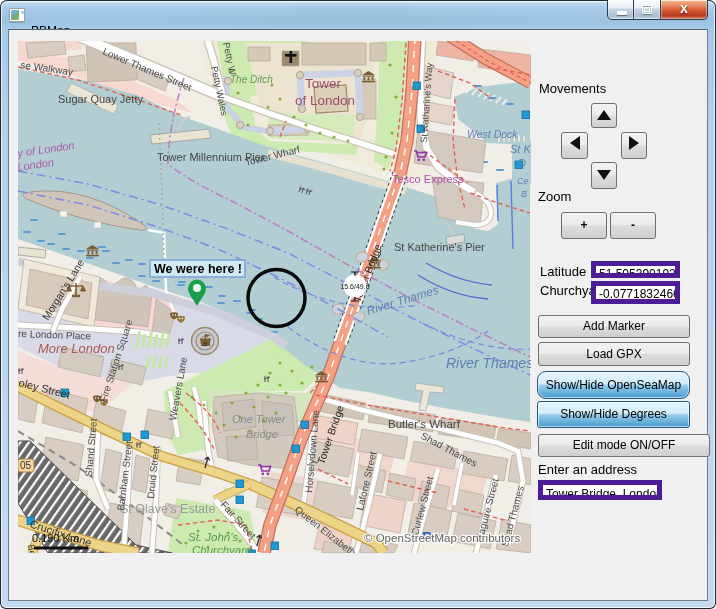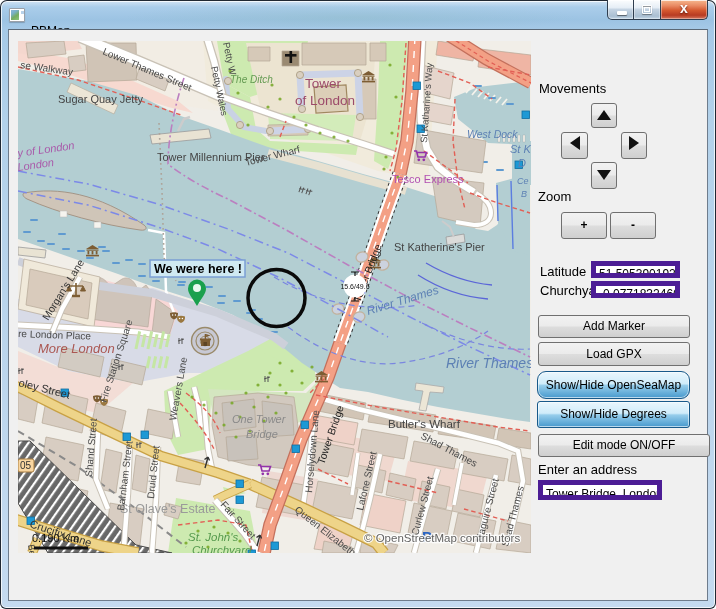--- a/index.html
+++ b/index.html
@@ -553,21 +553,21 @@
 <div class="btn arrow" style="left:582px;top:73px;width:26px;height:25px;line-height:25px;"><span class="tri" style="border-left:7px solid transparent;border-right:7px solid transparent;border-bottom:10px solid #111;"></span></div>
 <div class="btn arrow" style="left:552px;top:102px;width:27px;height:27px;line-height:27px;"><span class="tri" style="border-top:7px solid transparent;border-bottom:7px solid transparent;border-right:10px solid #111;"></span></div>
 <div class="btn arrow" style="left:612px;top:102px;width:26px;height:27px;line-height:27px;"><span class="tri" style="border-top:7px solid transparent;border-bottom:7px solid transparent;border-left:10px solid #111;"></span></div>
 <div class="btn arrow" style="left:582px;top:132px;width:26px;height:27px;line-height:27px;"><span class="tri" style="border-left:7px solid transparent;border-right:7px solid transparent;border-top:10px solid #111;"></span></div>
 <div class="lab" style="left:529px;top:153px;margin-top:6px;">Zoom</div>
 <div class="btn" style="left:552px;top:182px;width:46px;height:27px;line-height:25px;font-weight:bold;">+</div>
 <div class="btn" style="left:601px;top:182px;width:46px;height:27px;line-height:25px;font-weight:bold;">-</div>
 <div class="lab" style="left:531px;top:234px;">Latitude</div>
 <div class="field" style="left:582px;top:231px;width:89px;height:17px;">51.5053901922</div>
 <div class="lab" style="left:531px;top:253px;">Churchyard</div>
-<div class="field" style="left:582px;top:251px;width:89px;height:17px;">-0.0771832466</div>
+<div class="field" style="left:582px;top:251px;width:89px;height:23px;">-0.0771832466</div>
 <div class="btn" style="left:529px;top:285px;width:152px;height:23px;line-height:21px;">Add Marker</div>
 <div class="btn" style="left:529px;top:312px;width:152px;height:24px;line-height:22px;">Load GPX</div>
 <div class="btn blue" style="left:528px;top:341px;width:153px;height:28px;line-height:26px;border-radius:9px;">Show/Hide OpenSeaMap</div>
 <div class="btn blue" style="left:528px;top:371px;width:153px;height:27px;line-height:25px;">Show/Hide Degrees</div>
 <div class="btn" style="left:529px;top:404px;width:172px;height:23px;line-height:21px;">Edit mode ON/OFF</div>
 <div class="lab" style="left:529px;top:432px;">Enter an address</div>
 <div class="field" style="left:529px;top:450px;width:124px;height:20px;line-height:16px;">Tower Bridge, London</div>
 </div>
 </div>
 </body></html>

